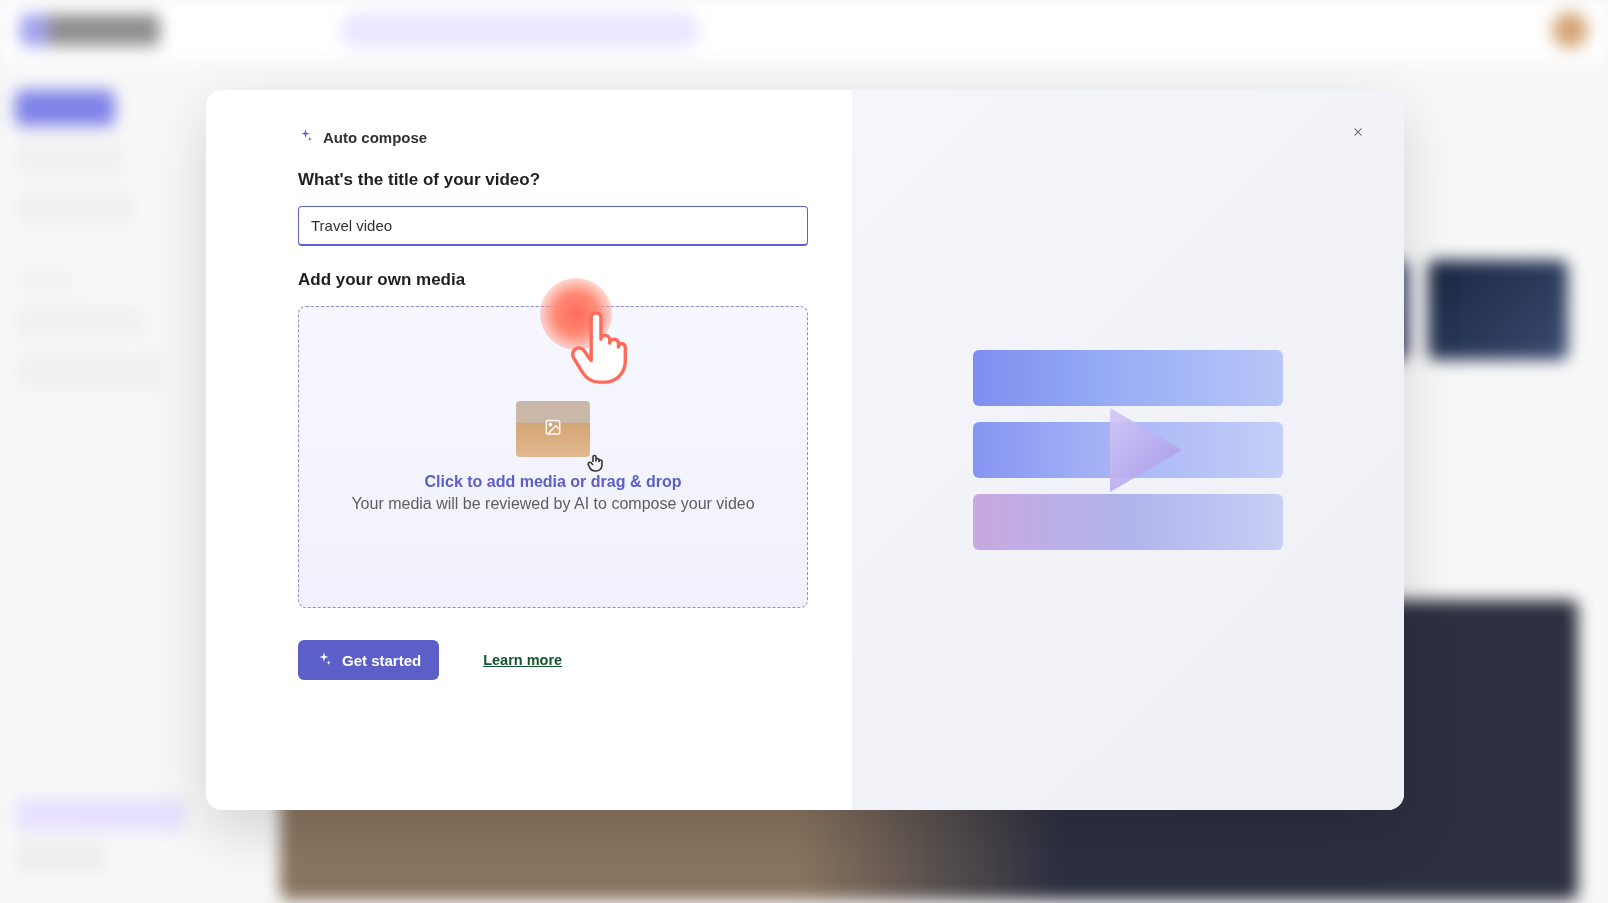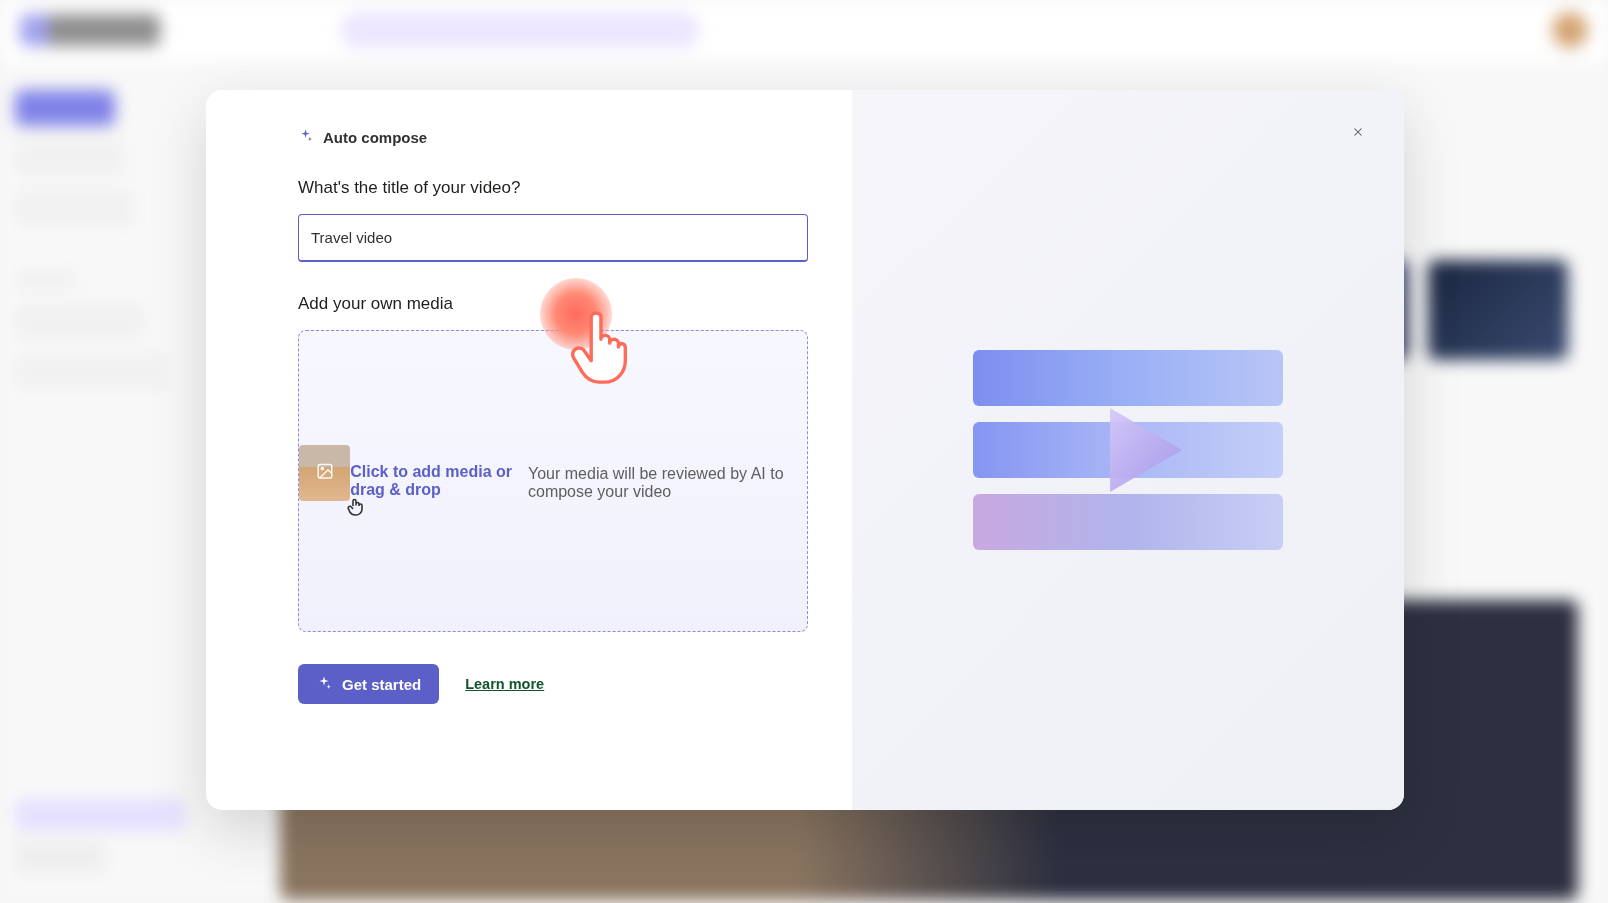--- a/index.html
+++ b/index.html
@@ -167,49 +167,49 @@
     
     .modal-title {
       font-size: 28px;
       font-weight: 600;
       color: #201f1e;
       margin-top: 20px;
     }
     
     .field-label {
       font-size: 17px;
-      font-weight: 400;
+      font-weight: 700;
       color: #201f1e;
-      margin-top: 32px;
+      margin-top: 24px;
     }
     
     .title-input {
       width: 100%;
-      height: 48px;
+      height: 40px;
       border: 1px solid #5b5fc7;
       border-bottom: 2px solid #5b5fc7;
       border-radius: 4px;
       padding: 0 12px;
       font-size: 15px;
       color: #323130;
       margin-top: 16px;
       outline: none;
       background: #fff;
     }
     .title-input::selection { background: #cce4ff; }
     
     .media-drop {
       width: 100%;
       height: 302px;
       border: 1.5px dashed #8b8dd6;
       border-radius: 8px;
       margin-top: 16px;
       background: linear-gradient(to bottom, #f7f7ff, #f0f1fc);
       display: flex;
-      flex-direction: row;
+      flex-direction: column;
       align-items: center;
       justify-content: center;
       cursor: pointer;
     }
     .media-thumb {
       width: 74px;
       height: 56px;
       border-radius: 4px;
       background: linear-gradient(to bottom, #c9b8a8 40%, #d4a574 40%, #e0b890);
       position: relative;
@@ -240,21 +240,21 @@
     }
     .drop-secondary {
       color: #605e5c;
       font-size: 16px;
       margin-top: 4px;
     }
     
     .modal-actions {
       display: flex;
       align-items: center;
-      gap: 26px;
+      gap: 44px;
       margin-top: 32px;
     }
     .btn-primary {
       background: #5b5fc7;
       color: #fff;
       border: none;
       border-radius: 6px;
       padding: 0 18px;
       height: 40px;
       font-size: 15px;

